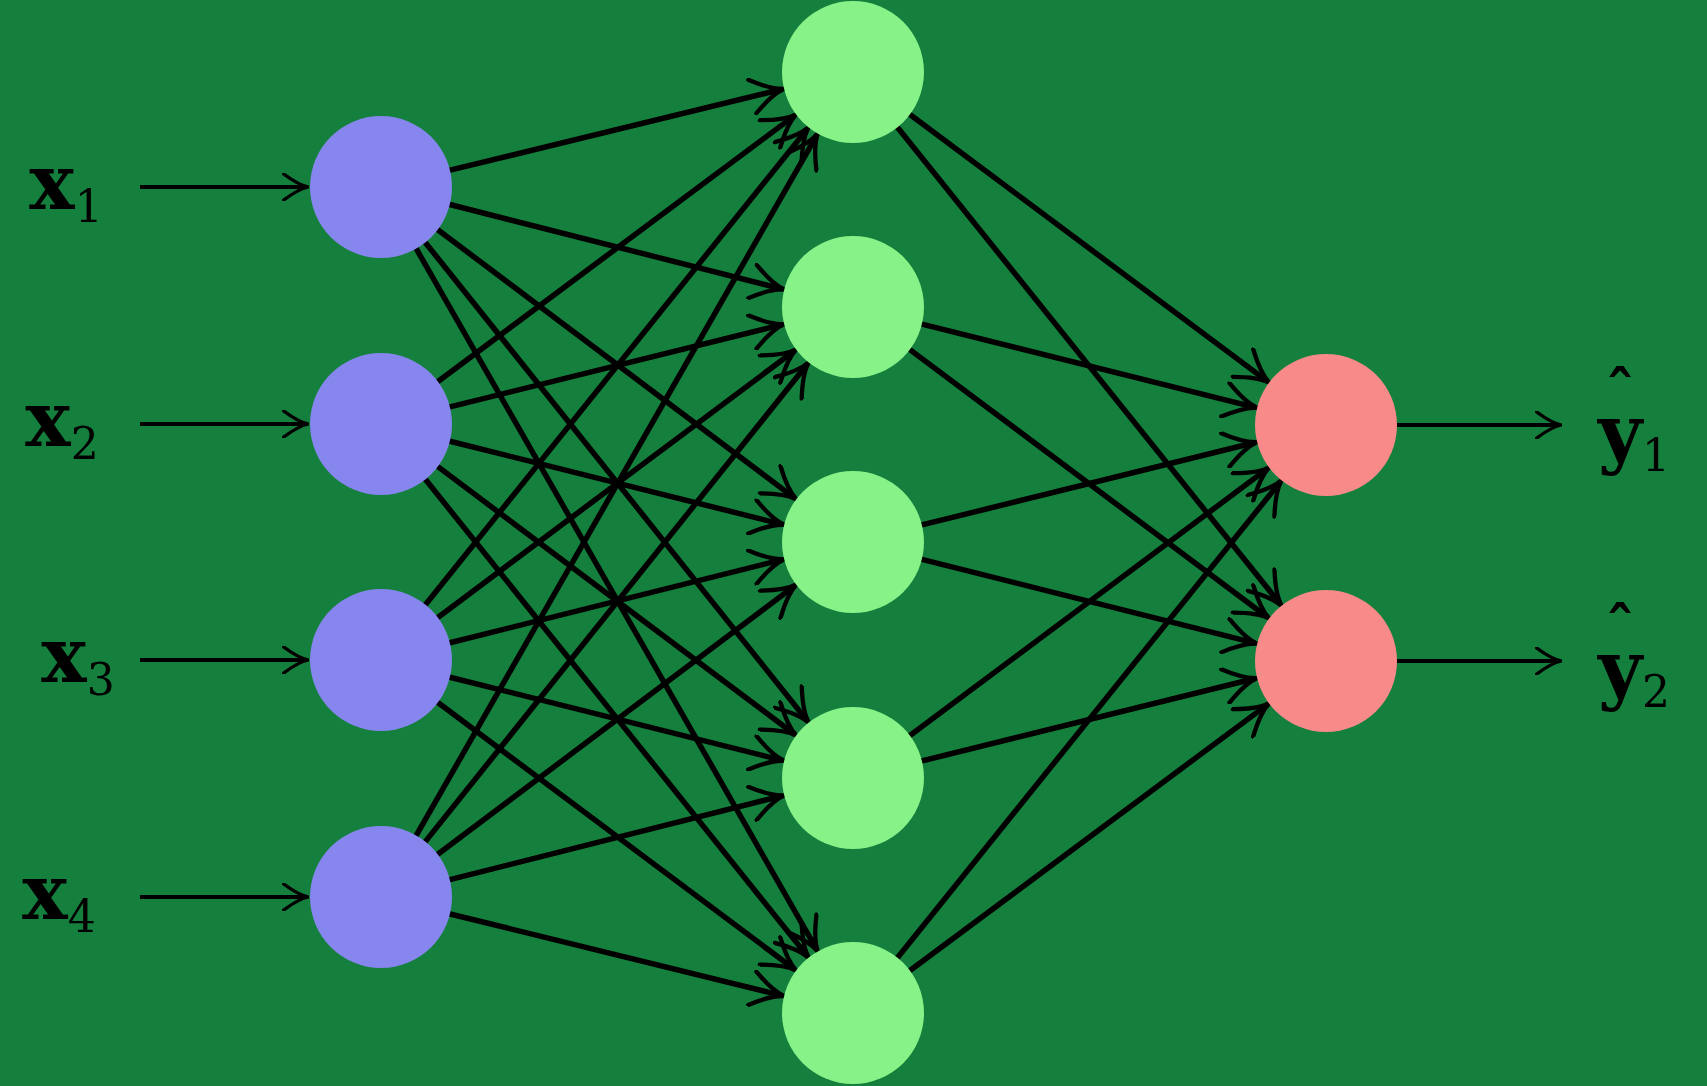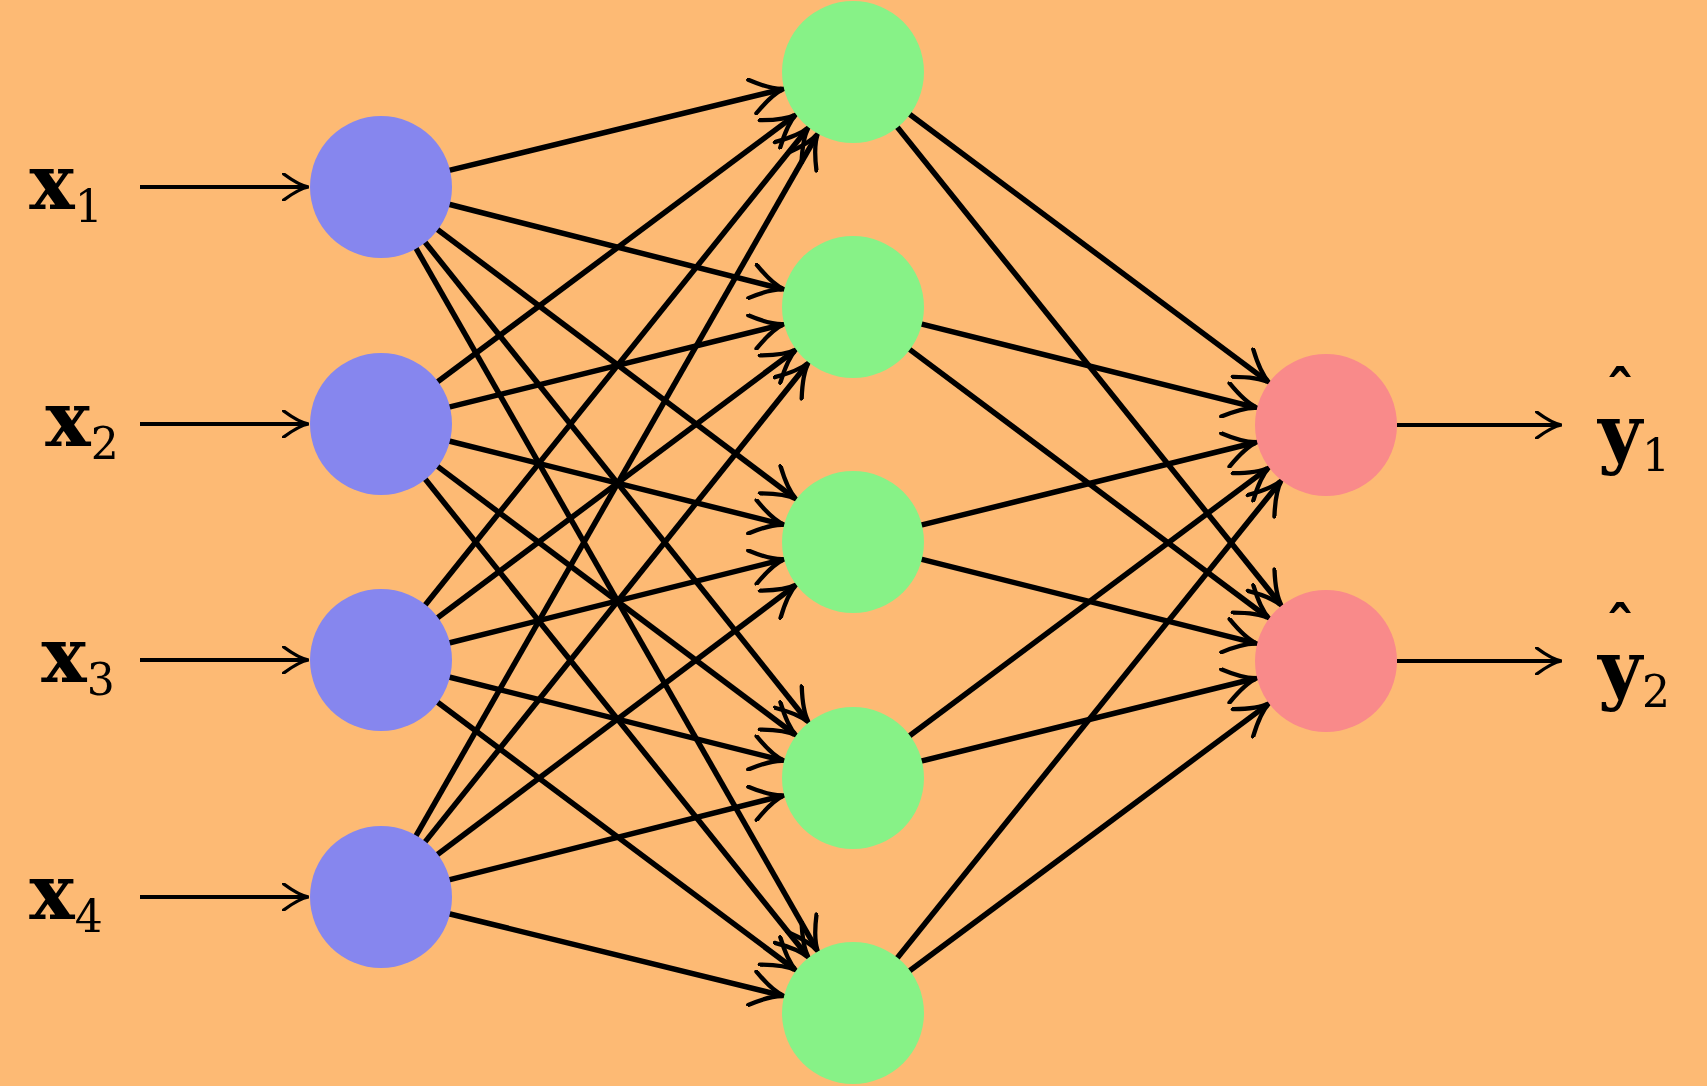--- a/index.html
+++ b/index.html
@@ -5,21 +5,21 @@
   html, body {
     margin: 0;
     padding: 0;
     background: #ffffff;
     overflow: hidden;
   }
   #stage {
     position: relative;
     width: 1707px;
     height: 1086px;
-    background: #fdba74;
+    background: #15803d;
     font-family: "DejaVu Serif", "Liberation Serif", serif;
   }
   #net-svg {
     position: absolute;
     left: 0;
     top: 0;
   }
   .edge {
     fill: none;
     stroke-width: 5.5px;
@@ -124,19 +124,19 @@
         <circle cx="853" cy="307" r="71" fill="#87f287" class="node-circle"></circle>
         <circle cx="853" cy="542" r="71" fill="#87f287" class="node-circle"></circle>
         <circle cx="853" cy="778" r="71" fill="#87f287" class="node-circle"></circle>
         <circle cx="853" cy="1013" r="71" fill="#87f287" class="node-circle"></circle>
         <circle cx="1326" cy="425" r="71" fill="#f98a8a" class="node-circle"></circle>
         <circle cx="1326" cy="661" r="71" fill="#f98a8a" class="node-circle"></circle>
       </g>
   </svg>
   <div id="labels">
       <div class="node-label" style="left: 66px; top: 187px;"><span class="base-wrap"><span class="base">x</span></span><span class="sub">1</span></div>
-      <div class="node-label" style="left: 82px; top: 424px;"><span class="base-wrap"><span class="base">x</span></span><span class="sub">2</span></div>
+      <div class="node-label" style="left: 62px; top: 424px;"><span class="base-wrap"><span class="base">x</span></span><span class="sub">2</span></div>
       <div class="node-label" style="left: 78px; top: 660px;"><span class="base-wrap"><span class="base">x</span></span><span class="sub">3</span></div>
-      <div class="node-label" style="left: 66px; top: 897px;"><span class="base-wrap"><span class="base">x</span></span><span class="sub">4</span></div>
+      <div class="node-label" style="left: 59px; top: 897px;"><span class="base-wrap"><span class="base">x</span></span><span class="sub">4</span></div>
       <div class="node-label has-accent" style="left: 1634px; top: 425px;"><span class="base-wrap"><span class="accent">ˆ</span><span class="base">y</span></span><span class="sub">1</span></div>
       <div class="node-label has-accent" style="left: 1634px; top: 661px;"><span class="base-wrap"><span class="accent">ˆ</span><span class="base">y</span></span><span class="sub">2</span></div>
     </div>
 </div>
 
 </body></html>

